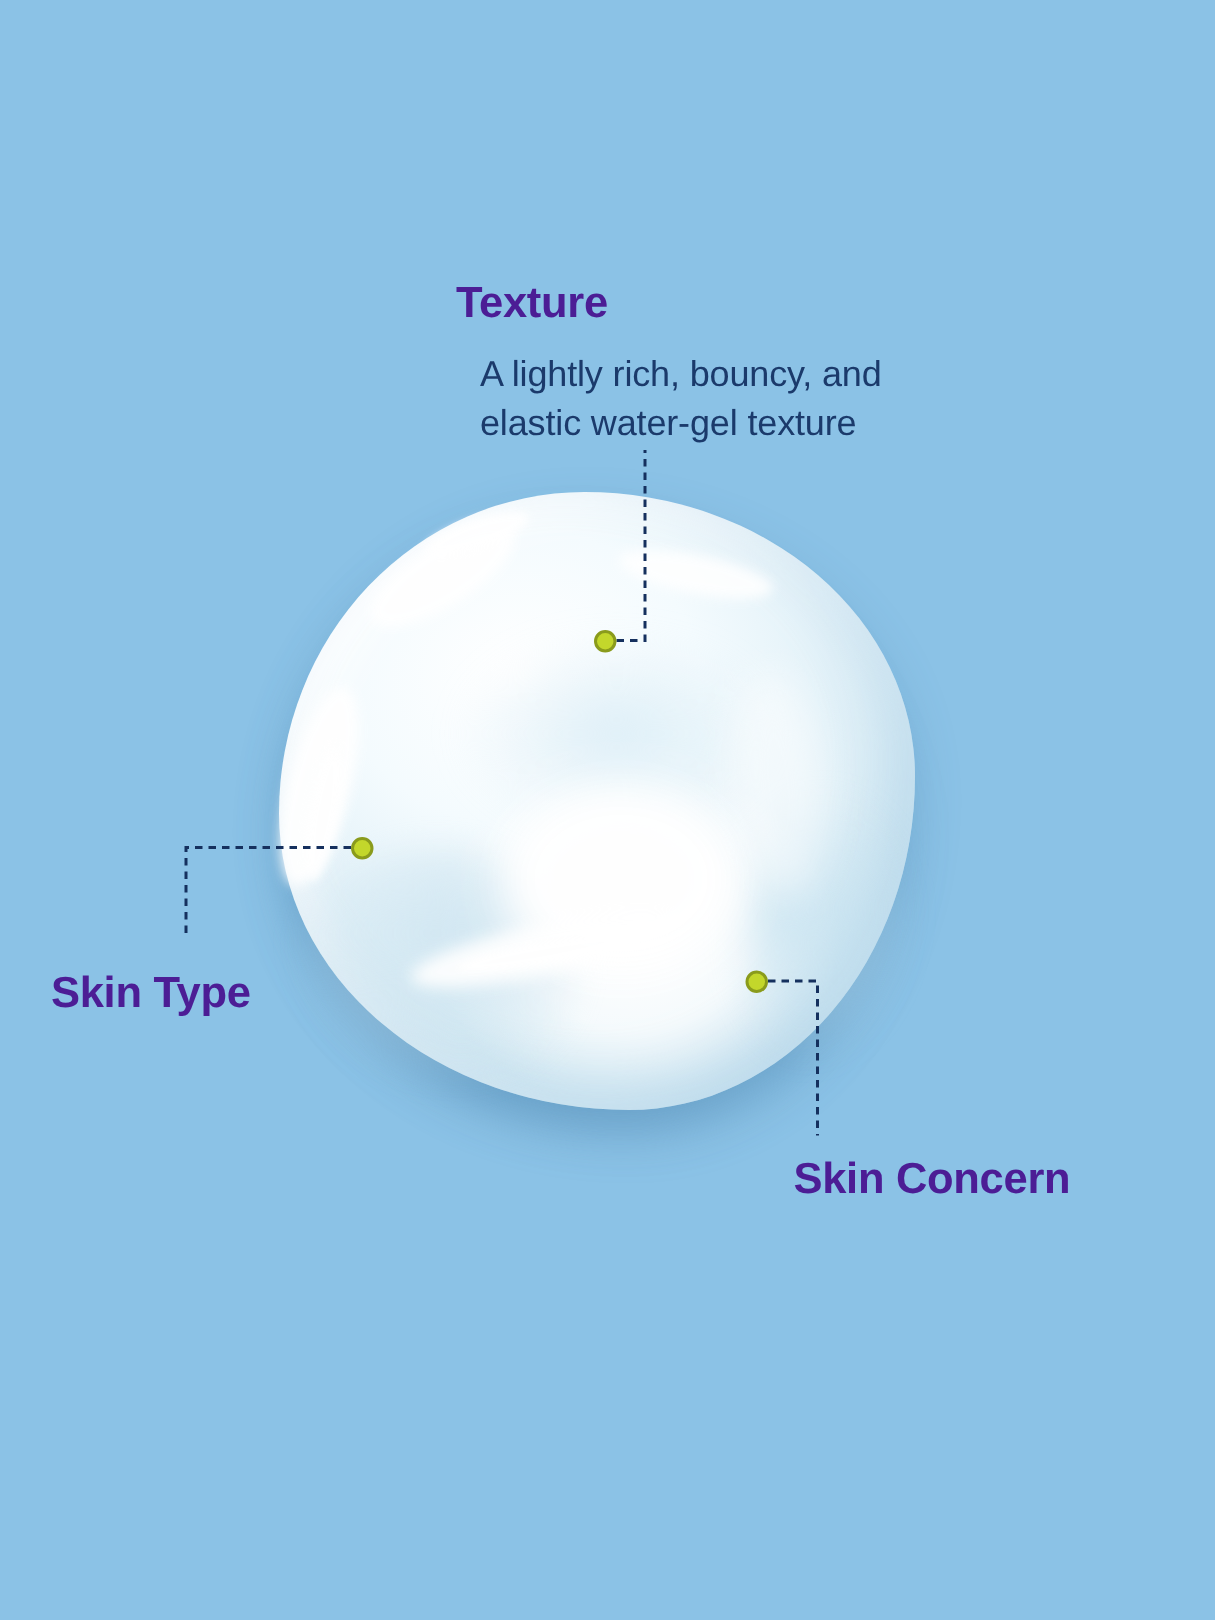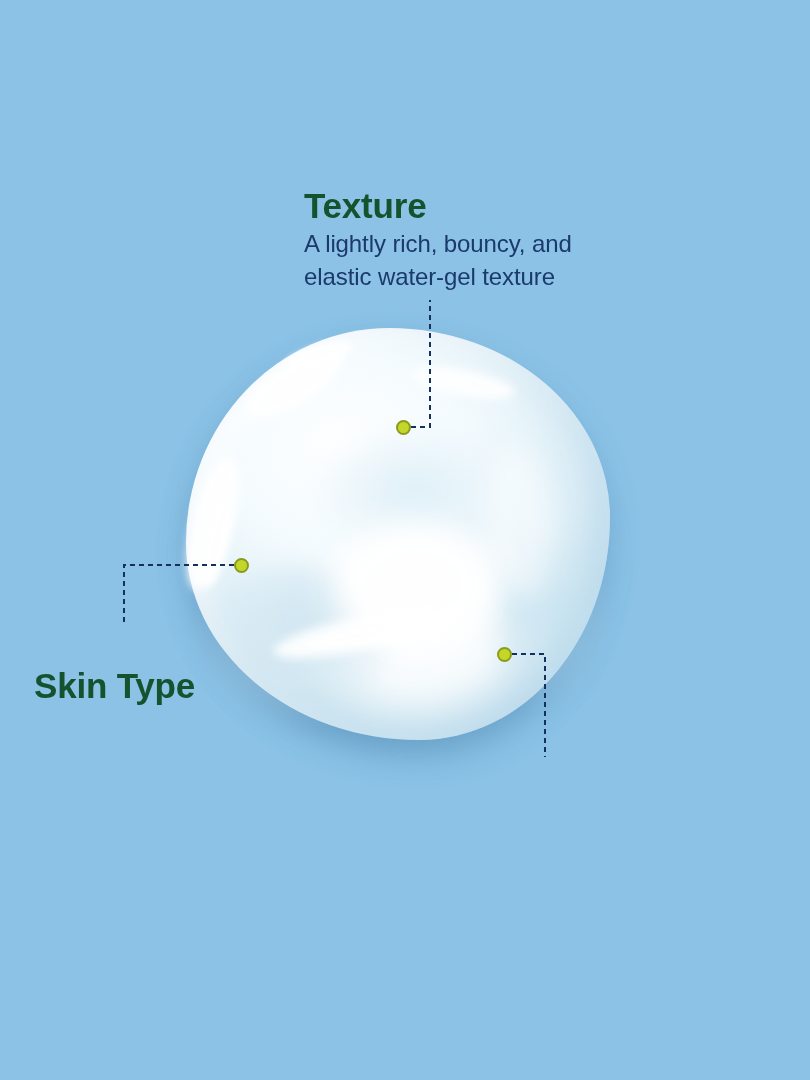--- a/index.html
+++ b/index.html
@@ -174,36 +174,36 @@
     box-sizing: border-box;
   }
   .dot-texture { left: 396px; top: 420px; }
   .dot-skin-type { left: 234px; top: 558px; }
   .dot-skin-concern { left: 497px; top: 647px; }
 
   
   .callout { position: absolute; }
   .callout h3 {
     margin: 0 0 4px 0;
-    font-size: 35px;
+    font-size: 29px;
     font-weight: bold;
     line-height: 1.0;
-    color: #14532d;
+    color: #4c1d95;
     letter-spacing: -0.2px;
   }
   .callout p {
-    margin: 0;
+    margin: 16px;
     font-size: 24px;
     line-height: 33px;
     color: #1b3a6b;
     letter-spacing: -0.1px;
     white-space: pre-line;
   }
   .callout-texture { left: 304px; top: 188px; }
-  .callout-skin-type { left: 34px; top: 668px; }
+  .callout-skin-type { left: 34px; top: 648px; }
   .callout-skin-concern { left: 529px; top: 772px; }
 </style>
 </head>
 <body>
 
 <div class="stage">
 
   <div class="blob-wrap">
     <div class="blob-shadow"></div>
     <div class="blob">
@@ -236,15 +236,16 @@
     <h3>Texture</h3>
     <p>A lightly rich, bouncy, and
 elastic water-gel texture</p>
   </div>
 
   <div class="callout callout-skin-type">
     <h3>Skin Type</h3>
   </div>
 
   <div class="callout callout-skin-concern">
+    <h3>Skin Concern</h3>
   </div>
 
 </div>
 
 </body></html>

